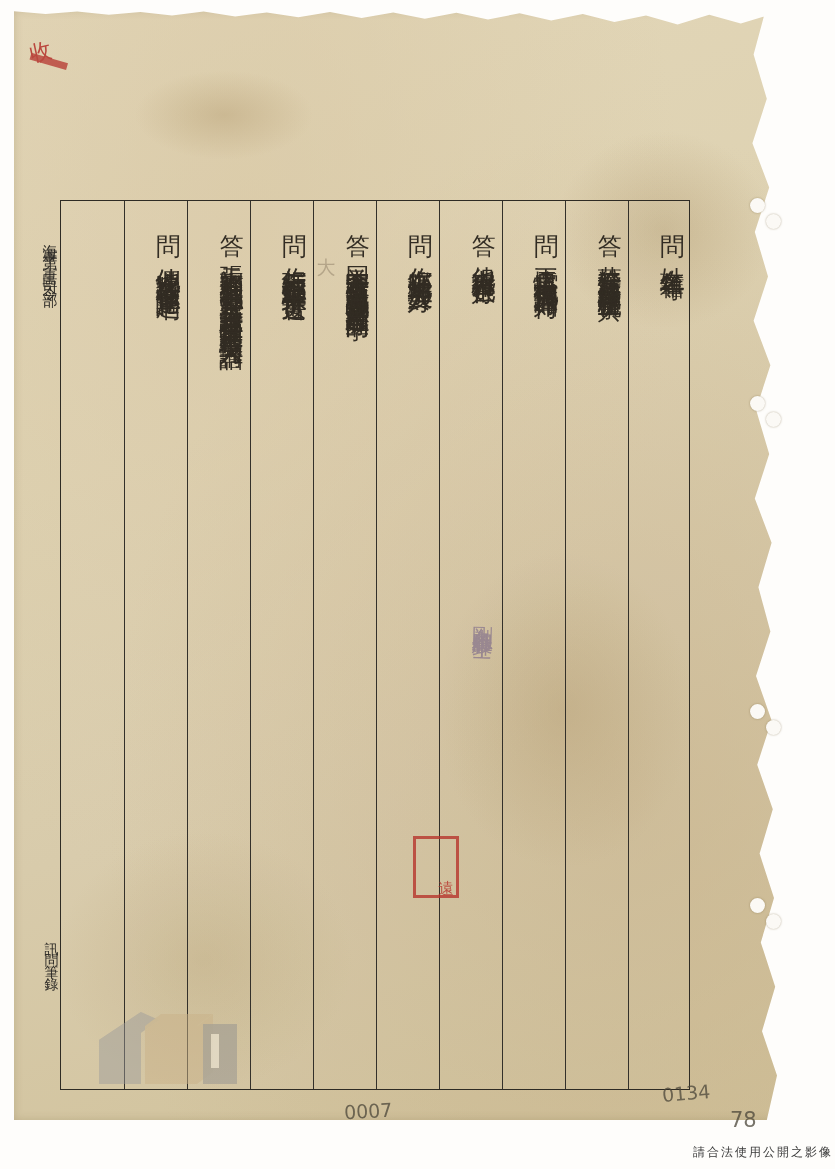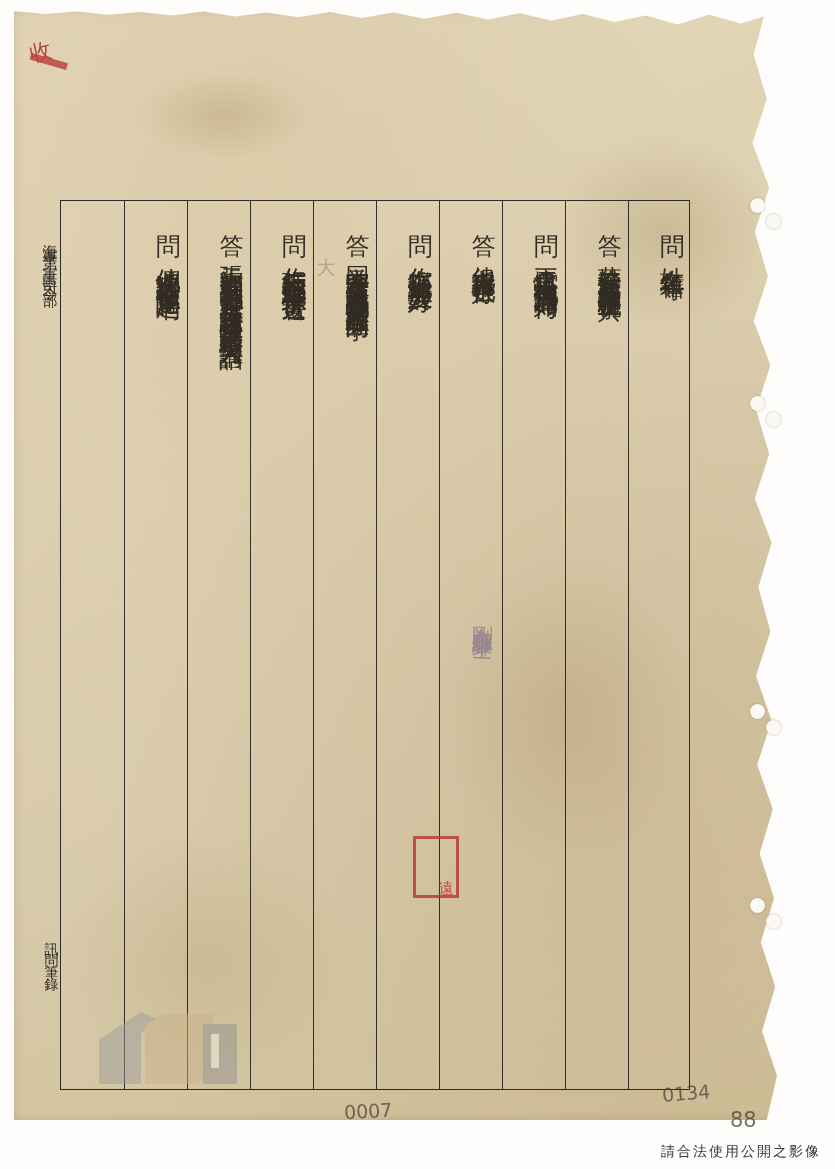--- a/index.html
+++ b/index.html
@@ -222,24 +222,24 @@
     left: 85px;
     top: 970px;
     width: 160px;
     height: 110px;
     opacity: 0.55;
   }
 
   
   #footer-notice {
     position: absolute;
-    right: 14px;
+    right: 2px;
     bottom: 8px;
     font-family: Liberation Mono, monospace;
-    font-size: 14px;
+    font-size: 12px;
     color: #3a3a3a;
     letter-spacing: 2px;
   }
 </style>
 </head>
 <body>
 
 <div id="scan-page">
 
   <div id="paper">
@@ -308,19 +308,19 @@
         <polygon points="98,46 114,34 114,92 98,104"></polygon>
       </g>
       <g fill="#8d8d8d" opacity="0.85">
         <rect x="104" y="44" width="34" height="60"></rect>
         <rect x="112" y="54" width="8" height="34" fill="#f2efe8"></rect>
       </g>
     </svg>
 
     <div class="pencil" id="pencil-center">0007</div>
     <div class="pencil" id="pencil-right">0134</div>
-    <div class="pencil" id="pencil-far-right">88</div>
+    <div class="pencil" id="pencil-far-right">78</div>
 
   </div>
 
   <div id="footer-notice">請合法使用公開之影像</div>
 
 </div>
 
 </body></html>

